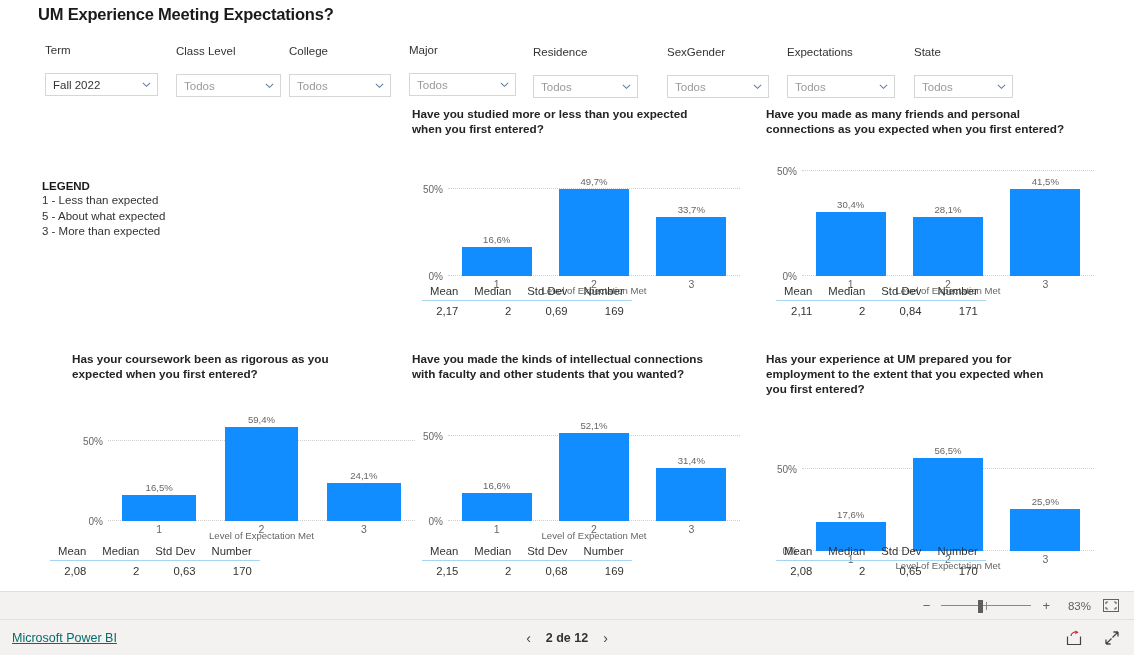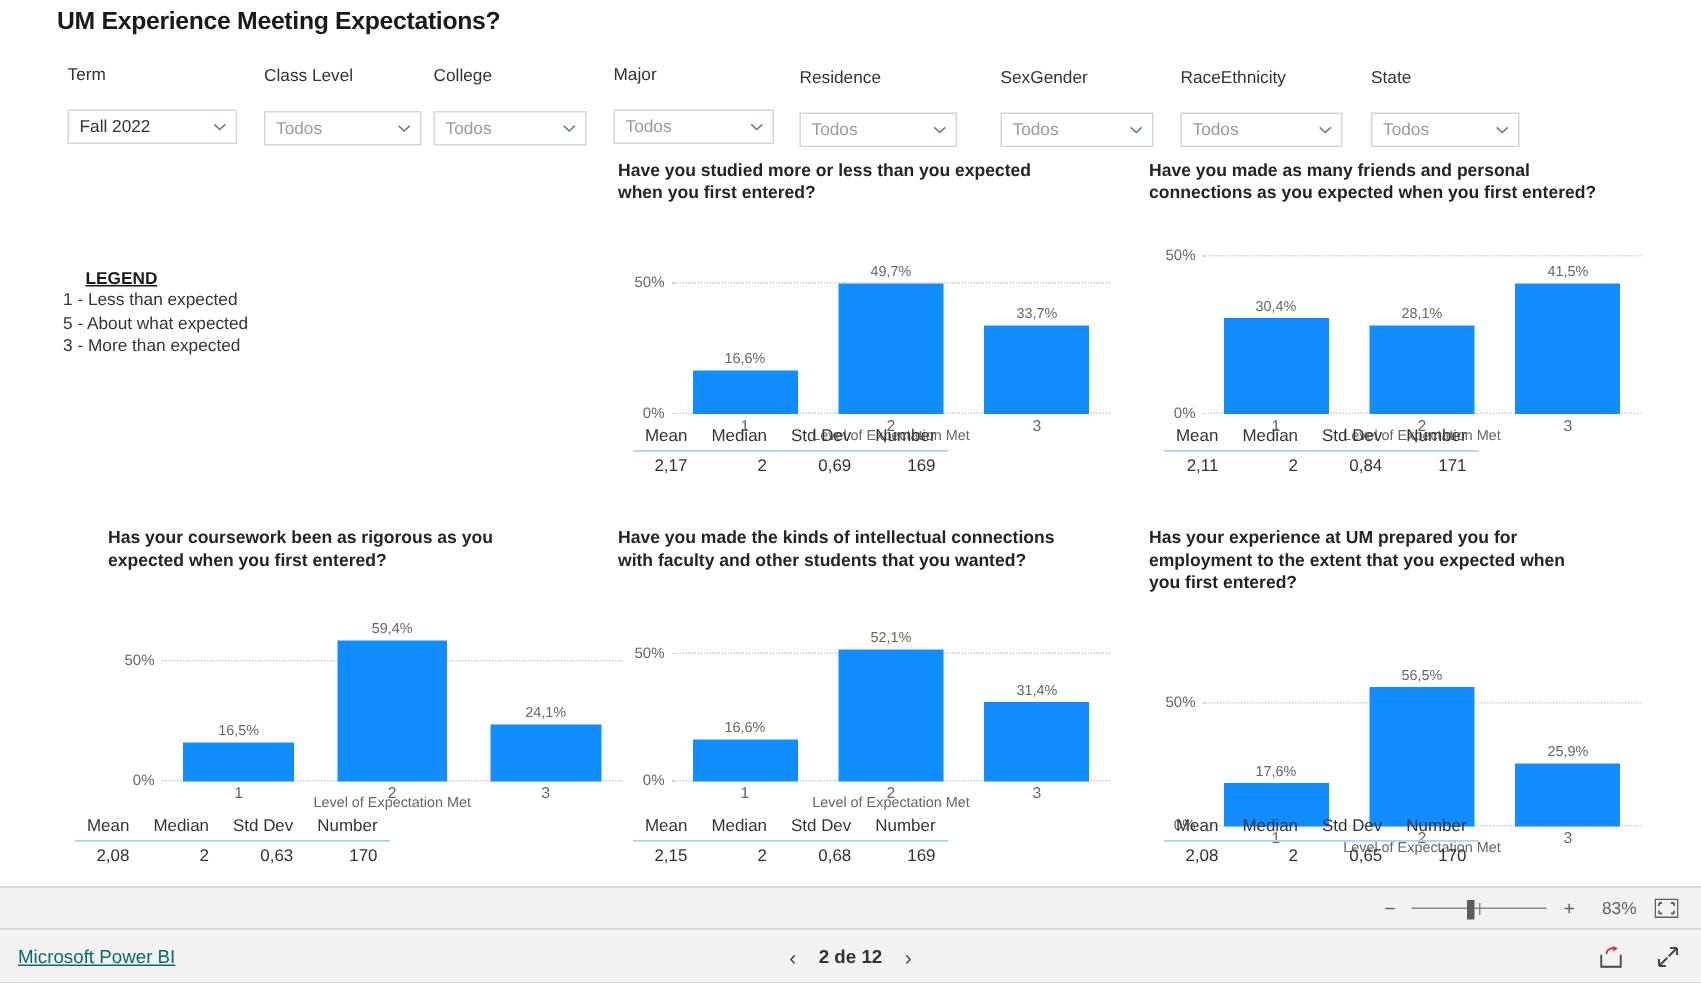--- a/index.html
+++ b/index.html
@@ -40,21 +40,21 @@
     overflow: hidden; white-space: nowrap;
   }
   .slicer-value.selected { color: #333333; }
   .chev { width: 11px; height: 11px; flex: 0 0 auto; }
   .chev svg { display: block; }
 
   
   #legend { position: absolute; left: 42px; top: 180px; }
   #legend-title {
     font-size: 11.5px; color: #1a1a1a; font-weight: bold;
-    text-decoration: underline; margin-bottom: 1px; margin-left: 15px;
+    margin-bottom: 1px;
   }
   #legend ul { list-style: none; }
   #legend li { font-size: 11.5px; color: #333333; line-height: 15.5px; }
 
   
   .visual { position: absolute; }
   .visual-title {
     font-size: 11.7px; font-weight: bold; color: #252423;
     line-height: 15px; margin-bottom: 2px;
   }
@@ -230,21 +230,21 @@
           <div class="slicer-box">
             <span class="slicer-value">Todos</span>
             <span class="chev">
               <svg viewBox="0 0 12 12">
                 <path d="M2 4.3 L6 8 L10 4.3" fill="none" stroke="#5b7a99" stroke-width="1.1"></path>
               </svg>
             </span>
           </div>
         </div>
         <div class="slicer" style="left: 787px; top: 46px; width: 108px;">
-          <div class="slicer-label">RaceEthnicity</div>
+          <div class="slicer-label">Expectations</div>
           <div class="slicer-box">
             <span class="slicer-value">Todos</span>
             <span class="chev">
               <svg viewBox="0 0 12 12">
                 <path d="M2 4.3 L6 8 L10 4.3" fill="none" stroke="#5b7a99" stroke-width="1.1"></path>
               </svg>
             </span>
           </div>
         </div>
         <div class="slicer" style="left: 914px; top: 46px; width: 99px;">

